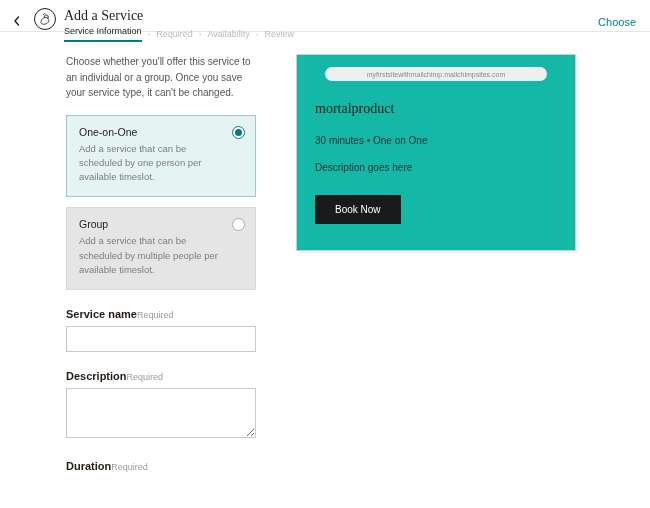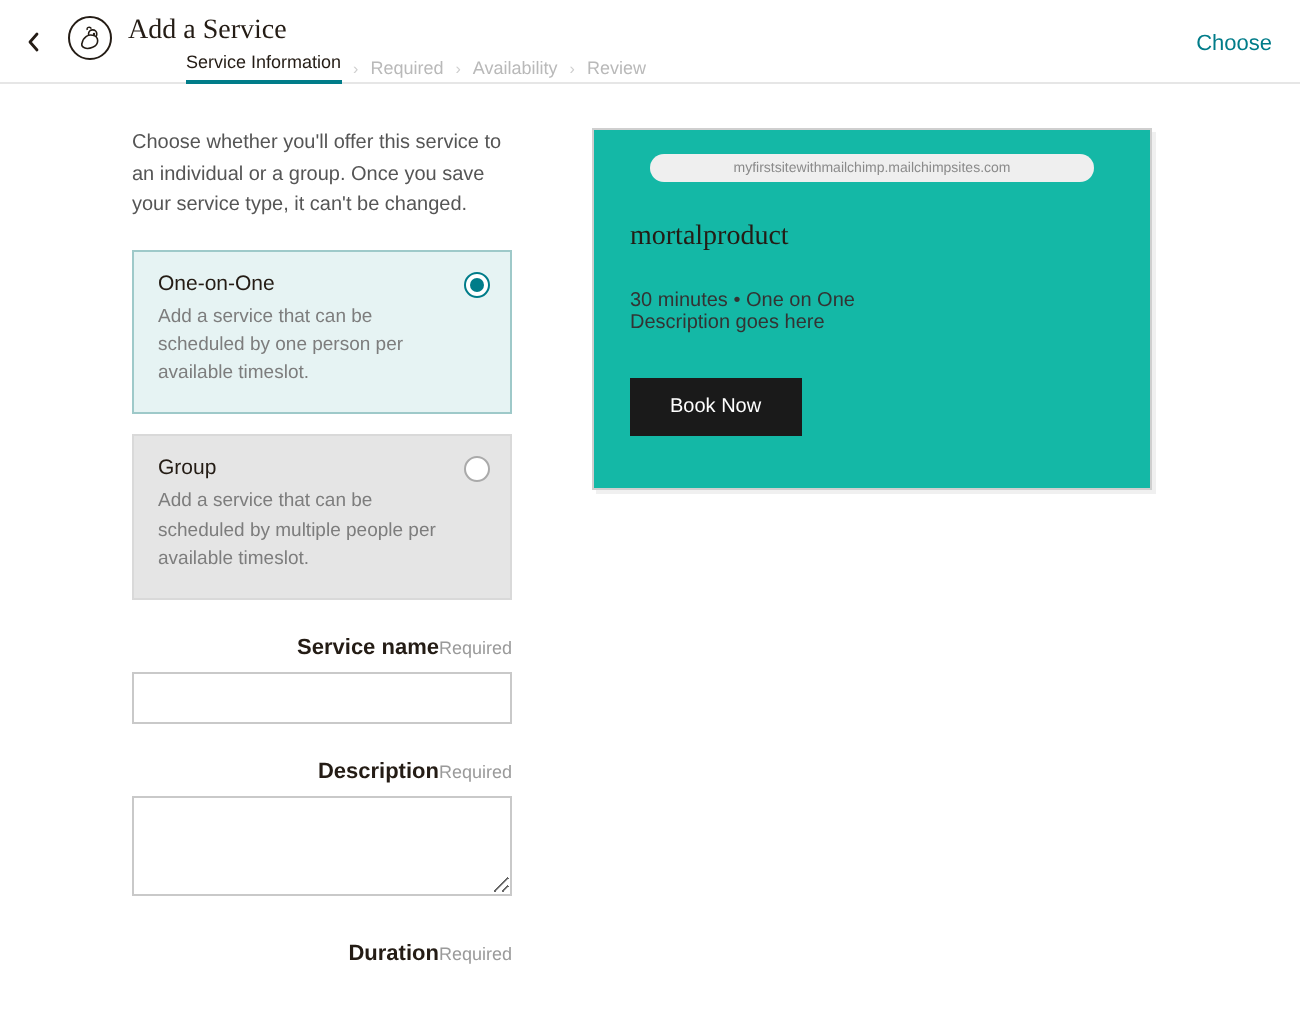--- a/index.html
+++ b/index.html
@@ -8,41 +8,41 @@
     background: #fff;
     width: 650px;
     color: #241c15;
   }
   .header {
     display: flex;
     align-items: flex-start;
     justify-content: space-between;
     padding: 6px 14px 0 8px;
     border-bottom: 1px solid #e6e6e6;
-    height: 42px;
+    height: 32px;
   }
   .header-left { display: flex; align-items: flex-start; gap: 8px; }
   .back-btn {
     width: 18px; height: 18px; display:flex; align-items:center; justify-content:center;
     margin-top: 6px;
     cursor:pointer;
   }
   .logo {
     width: 22px; height: 22px; border-radius: 50%;
     border: 1.5px solid #241c15;
     display:flex; align-items:center; justify-content:center;
     margin-top: 2px;
     font-size: 13px;
     overflow:hidden;
   }
   .title-block { margin-top: 2px; }
   .page-title { font-family: Georgia, 'Times New Roman', serif; font-size: 14px; font-weight: 500; }
   .breadcrumb { display:flex; gap:6px; align-items:center; margin-top:2px; font-size:9px; }
   .crumb { color:#b9b9b9; }
-  .crumb.active { color:#241c15; border-bottom:2px solid #007c89; padding-bottom:4px;margin-left:29px; }
+  .crumb.active { color:#241c15; border-bottom:2px solid #007c89; padding-bottom:4px; }
   .crumb-sep { color:#cfcfcf; font-size:8px; }
   .cancel-link { color:#007c89; font-size:11px; margin-top:10px; cursor:pointer; }
 
   .main {
     display:flex;
     gap: 40px;
     padding: 22px 20px 20px 66px;
   }
   .form-col { width: 190px; }
   .preview-col { flex:1; }
@@ -66,21 +66,21 @@
   .radio-card .opt-desc { font-size:9.5px; color:#7d7d7d; line-height:1.5; }
   .radio {
     position:absolute; top:10px; right:10px;
     width:13px; height:13px; border-radius:50%; border:1px solid #aaa; background:#fff;
   }
   .radio.checked { border-color:#007c89; }
   .radio.checked::after {
     content:""; position:absolute; top:2px; left:2px; width:7px; height:7px; border-radius:50%; background:#007c89;
   }
 
-  .field-row { display:flex; justify-content:flex-end; align-items:baseline; margin-top:18px; margin-bottom:6px;}
+  .field-row { display:flex; justify-content:flex-start; align-items:baseline; margin-top:18px; margin-bottom:6px;}
   .field-label { font-size:11px; font-weight:600; }
   .req { font-size:9px; color:#9a9a9a; }
   .text-input {
     width:100%; height:26px; border:1px solid #c9c9c9; padding:4px 6px; font-size:10px;
   }
   .textarea {
     width:100%; height:50px; border:1px solid #c9c9c9; padding:4px 6px; font-size:10px; resize:both;
   }
 
   .preview-card {
@@ -90,21 +90,21 @@
     padding: 12px 18px 26px 18px;
     width: 280px;
   }
   .url-bar {
     background:#efefef; border-radius:10px; height:14px;
     display:flex; align-items:center; justify-content:center;
     font-size:7px; color:#8a8a8a; margin:0 10px 20px 10px;
   }
   .brand { font-family: Georgia, 'Times New Roman', serif; font-size:14px; margin-bottom:18px; }
   .svc-name { font-size:13px; font-weight:700; margin-bottom:8px; }
-  .svc-meta { font-size:10px; color:#333; }
+  .svc-meta { font-size:10px; color:#333; margin-bottom:16px; }
   .svc-desc { font-size:10px; color:#333; margin-bottom:22px; }
   .book-btn {
     background:#1a1a1a; color:#fff; border:none; padding:9px 20px; font-size:10px; cursor:pointer;
   }
 </style>
 </head>
 <body>
 
 <div class="header">
   <div class="header-left">

